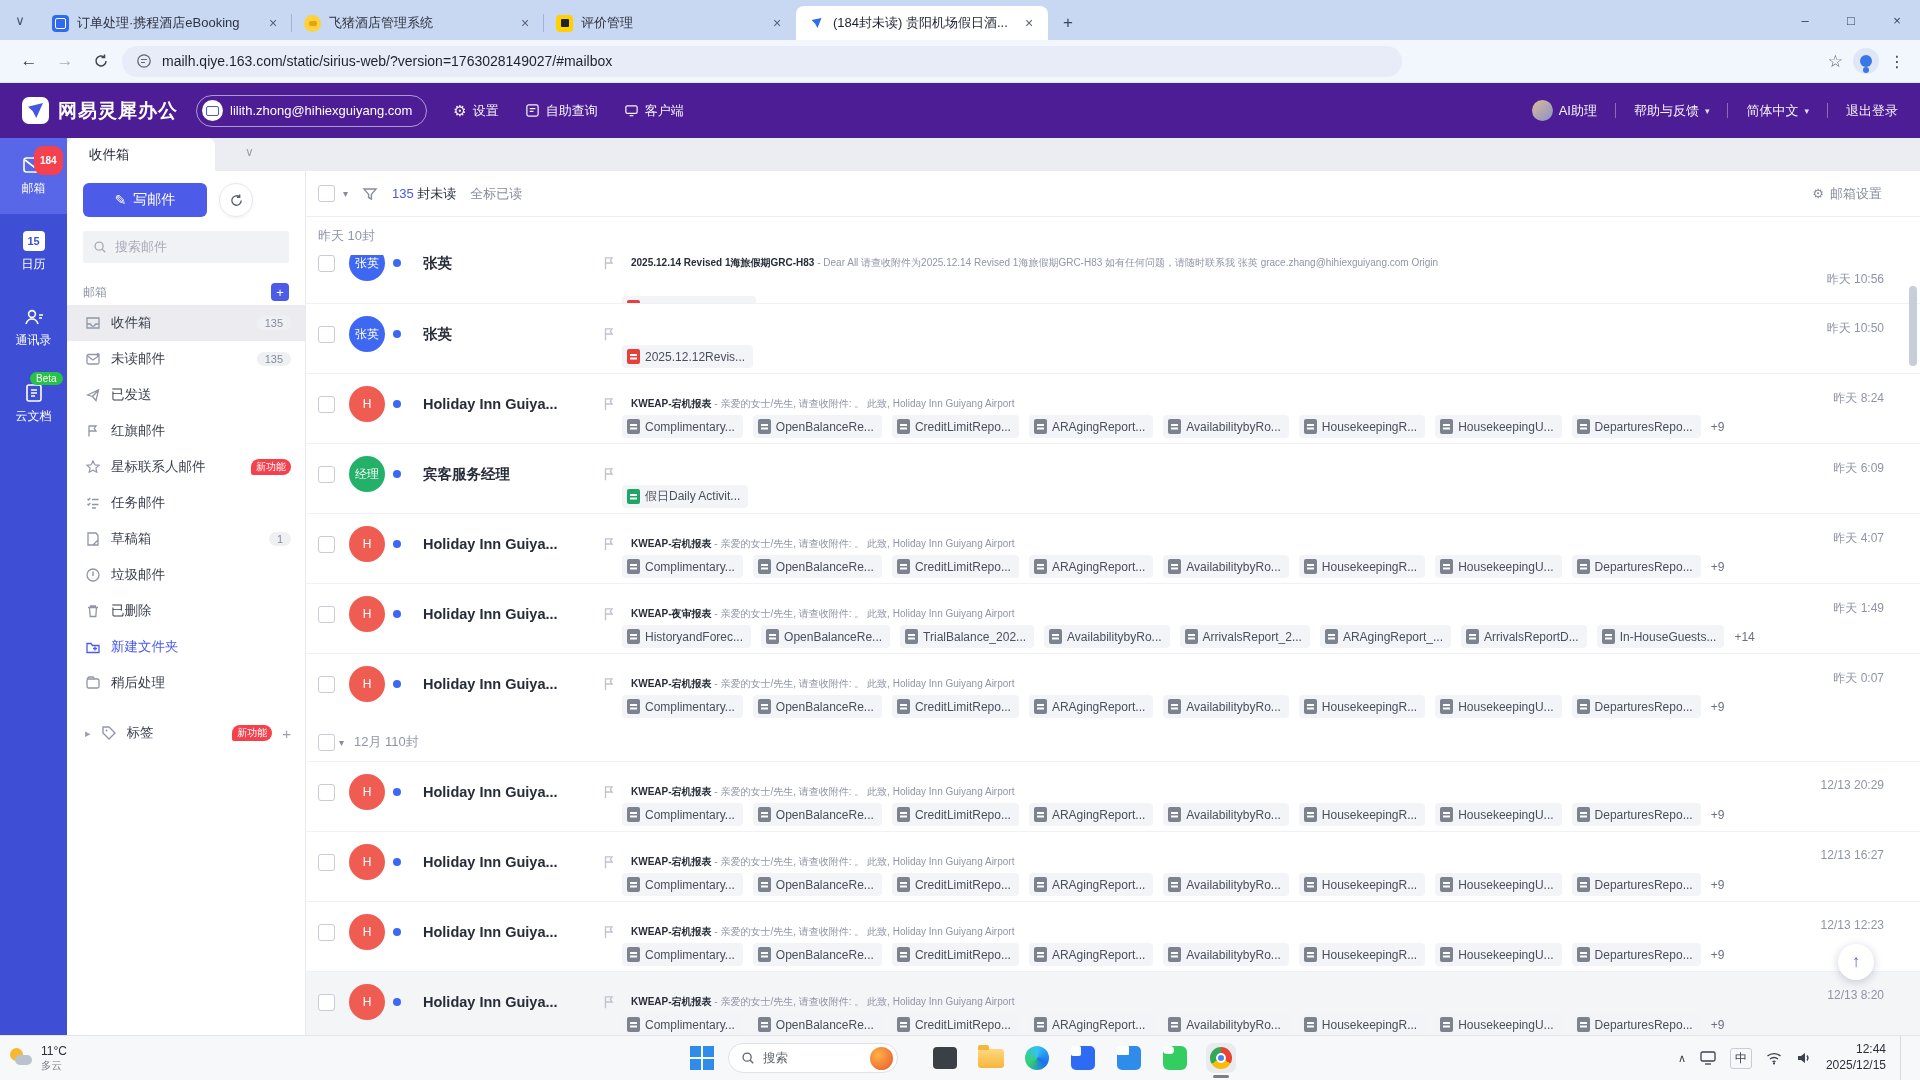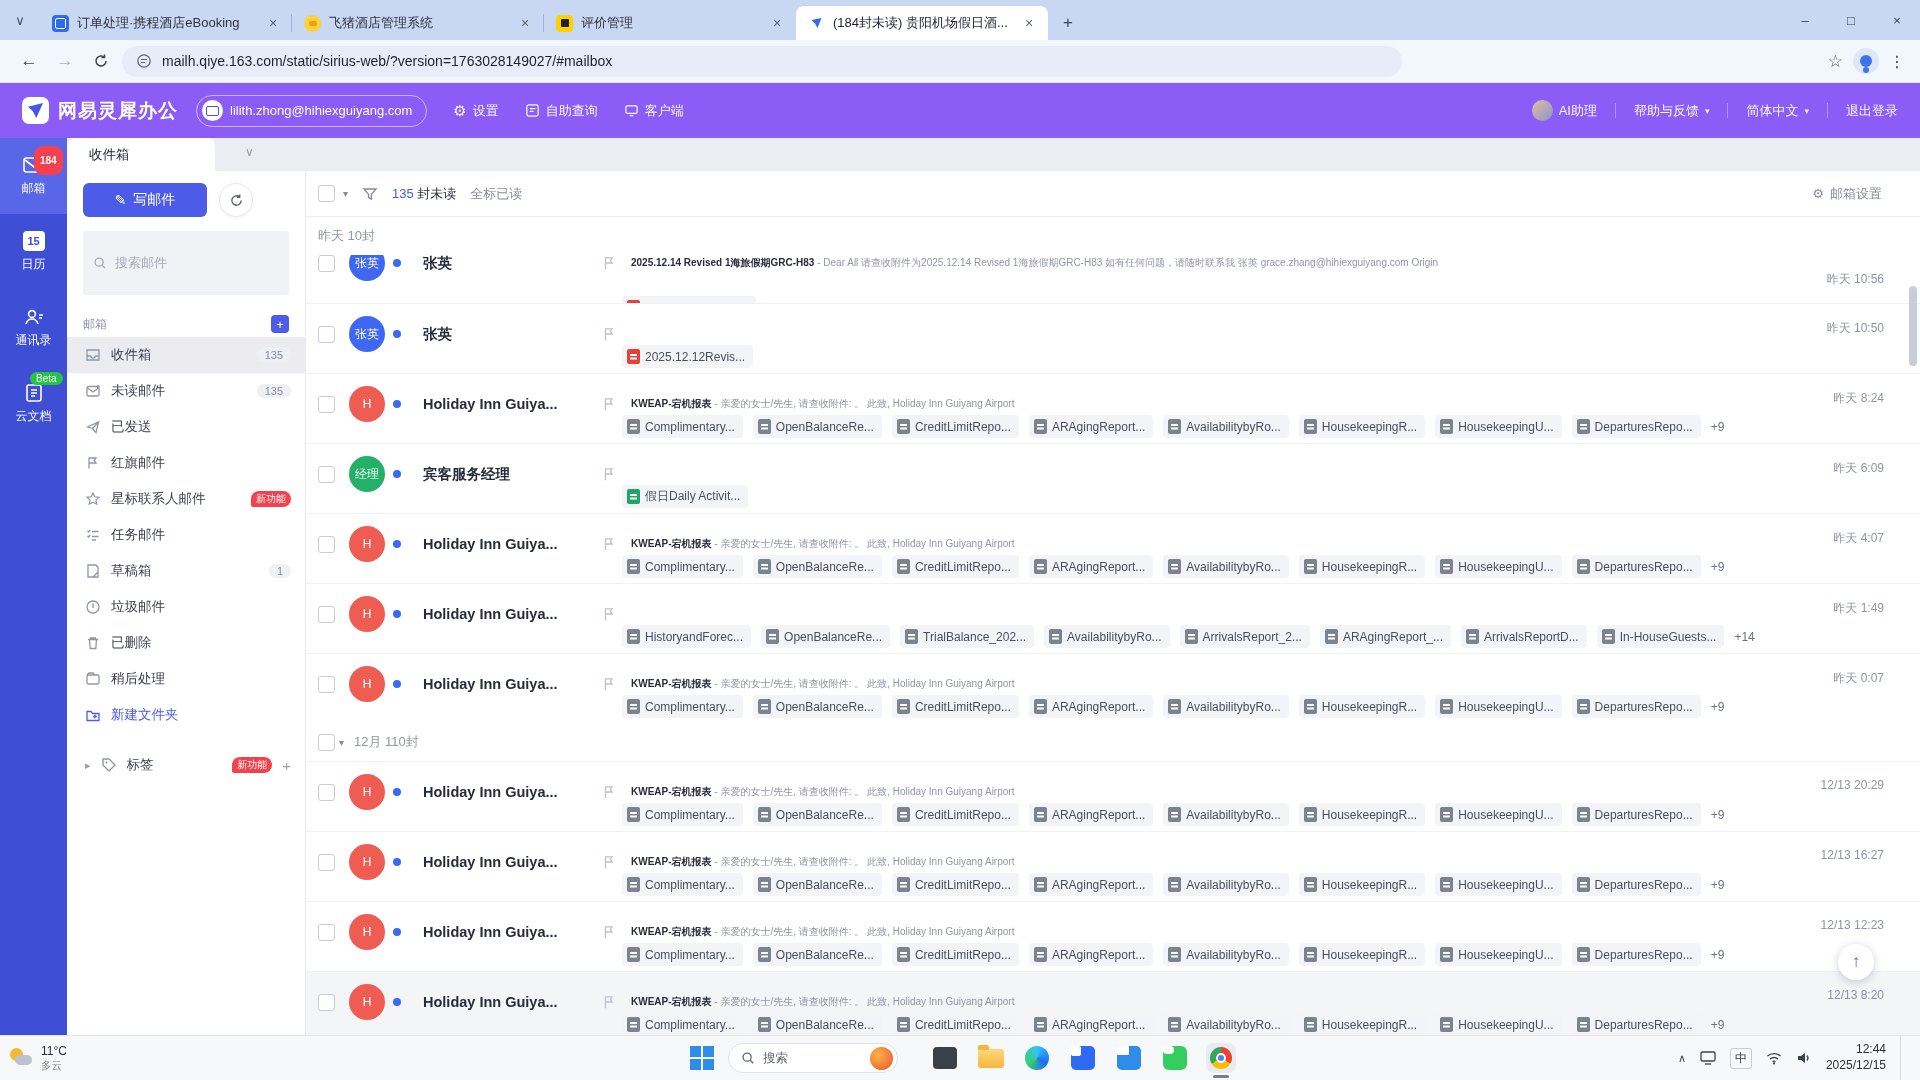--- a/index.html
+++ b/index.html
@@ -32,21 +32,21 @@
   .navbtn.disabled{color:#a9aeb8;}
   .omnibox{flex:0 0 1280px;height:31px;background:#e7ecf8;border-radius:16px;display:flex;align-items:center;gap:10px;padding:0 14px;box-sizing:border-box;}
   .omni-ico{width:16px;height:16px;color:#5f6673;}
   .url-text{font-size:14px;color:#1e222c;white-space:nowrap;}
   .urlbar-right{margin-left:auto;display:flex;align-items:center;gap:10px;}
   .bookmark-star{font-size:17px;color:#555b66;}
   .profile{width:26px;height:26px;border-radius:50%;background:#dfe7f6;display:flex;align-items:center;justify-content:center;}
   .profile i{width:12px;height:12px;border-radius:50%;background:#3b76e8;box-shadow:0 9px 0 -3px #3b76e8;}
   .kebab{color:#41454e;font-size:16px;letter-spacing:1px;}
   
-  .appbar{position:absolute;left:0;top:83px;width:1920px;height:55px;background:#8b5cf6;display:flex;align-items:center;padding:0 22px;box-sizing:border-box;color:#fff;}
+  .appbar{position:absolute;left:0;top:83px;width:1920px;height:55px;background:#4c1d95;display:flex;align-items:center;padding:0 22px;box-sizing:border-box;color:#fff;}
   .logo{display:flex;align-items:center;gap:9px;}
   .logo-mark{width:27px;height:27px;background:#fff;border-radius:7px;display:flex;align-items:center;justify-content:center;}
   .logo-mark i{width:15px;height:15px;background:#4557e2;display:block;clip-path:polygon(0 25%,100% 0,55% 100%,32% 55%);}
   .logo-text{font-size:19px;font-weight:bold;letter-spacing:1px;}
   .account-pill{margin-left:18px;display:flex;align-items:center;gap:7px;border:1px solid rgba(255,255,255,.55);border-radius:16px;height:30px;padding:0 14px 0 5px;}
   .account-ava{width:21px;height:21px;border-radius:50%;background:#fff;display:flex;align-items:center;justify-content:center;}
   .account-ava i{width:11px;height:8px;border:1.4px solid #4557e2;border-radius:2px;display:block;}
   .account-email{font-size:13px;}
   .appnav{display:flex;align-items:center;gap:26px;margin-left:26px;font-size:13px;}
   .appnav-item{display:flex;align-items:center;gap:6px;opacity:.95;}
@@ -66,21 +66,21 @@
   .rail-svg{width:22px;height:20px;}
   
   .band{position:absolute;left:67px;top:138px;right:0;height:33px;background:#ebedf2;}
   .band-tab{position:absolute;left:0;top:0;width:148px;height:33px;background:#fff;border-radius:8px 8px 0 0;display:flex;align-items:center;padding-left:22px;font-size:13.5px;color:#262b38;box-sizing:border-box;}
   .band-chev{position:absolute;left:178px;top:7px;color:#9aa0ae;font-size:12px;}
   
   .fpane{position:absolute;left:67px;top:171px;width:239px;bottom:44px;background:#fff;border-right:1px solid #e9eaef;box-sizing:border-box;padding-top:12px;}
   .compose-row{display:flex;align-items:center;gap:12px;padding:0 16px;}
   .compose-btn{width:124px;height:34px;background:#4c5ce8;color:#fff;border-radius:6px;display:flex;align-items:center;justify-content:center;gap:7px;font-size:14px;}
   .refresh-btn{width:32px;height:32px;border-radius:50%;border:1px solid #e6e8ee;display:flex;align-items:center;justify-content:center;box-shadow:0 1px 3px rgba(40,50,90,.08);}
-  .search-box{margin:14px 16px 0;height:32px;background:#f1f2f6;border-radius:2px;display:flex;align-items:center;gap:8px;padding:16px 10px;color:#a7abb8;font-size:13px;}
+  .search-box{margin:14px 16px 0;height:32px;background:#f1f2f6;border-radius:2px;display:flex;align-items:center;gap:8px;padding:0 10px;color:#a7abb8;font-size:13px;}
   .sec-row{margin:20px 16px 4px;display:flex;align-items:center;justify-content:space-between;}
   .sec-label{font-size:12px;color:#9095a6;}
   .sec-add{width:18px;height:18px;background:#4c5ce8;border-radius:4px;color:#fff;font-size:13px;display:flex;align-items:center;justify-content:center;}
   .folder{height:36px;display:flex;align-items:center;gap:10px;padding:0 14px 0 18px;font-size:13.5px;color:#3a3f4f;position:relative;}
   .folder.active{background:#ececf0;}
   .folder .flabel{flex:1;white-space:nowrap;overflow:hidden;text-overflow:ellipsis;}
   .folder.link{color:#4c5ce8;}
   .count-pill{background:#eef0f4;color:#868c9c;font-size:11px;border-radius:9px;padding:1px 8px;}
   .new-badge{background:#f5414d;color:#fff;font-size:10px;border-radius:8px 8px 8px 2px;padding:1px 5px;margin-left:2px;}
   .fico{width:16px;height:16px;flex:0 0 auto;}
@@ -392,33 +392,33 @@
           <path d="M8 4.5v4.5M8 11.2v.2" stroke="#9096a6" stroke-width="1.4"></path>
         </svg>
         <span class="flabel">垃圾邮件</span>
       </div>
       <div class="folder">
         <svg viewBox="0 0 16 16" class="fico">
           <path d="M3 4.5h10M5.5 4.5V3h5v1.5M4.5 4.5l.7 9h5.6l.7-9" fill="none" stroke="#9096a6" stroke-width="1.3"></path>
         </svg>
         <span class="flabel">已删除</span>
       </div>
+      <div class="folder link">
+        <svg viewBox="0 0 16 16" class="fico">
+          <path d="M2 4.5h4l1.5 2H14v7H2z" fill="none" stroke="#4c5ce8" stroke-width="1.3"></path>
+          <path d="M8 9.5h4M10 7.5v4" stroke="#4c5ce8" stroke-width="1.3"></path>
+        </svg>
+        <span class="flabel">新建文件夹</span>
+      </div>
       <div class="folder">
         <svg viewBox="0 0 16 16" class="fico">
           <rect x="2" y="4" width="12" height="9" rx="1.5" fill="none" stroke="#9096a6" stroke-width="1.3"></rect>
           <path d="M2 4l2-2h4l1.5 2" fill="none" stroke="#9096a6" stroke-width="1.3"></path>
         </svg>
         <span class="flabel">稍后处理</span>
-      </div>
-      <div class="folder link">
-        <svg viewBox="0 0 16 16" class="fico">
-          <path d="M2 4.5h4l1.5 2H14v7H2z" fill="none" stroke="#4c5ce8" stroke-width="1.3"></path>
-          <path d="M8 9.5h4M10 7.5v4" stroke="#4c5ce8" stroke-width="1.3"></path>
-        </svg>
-        <span class="flabel">新建文件夹</span>
       </div>
     </div>
   <div class="folder tags-row">
     <span class="tags-caret">▸</span>
     <svg class="fico" viewBox="0 0 16 16">
         <path d="M2 2h6l6 6-6 6-6-6z" fill="none" stroke="#9096a6" stroke-width="1.4"></path>
         <circle cx="5.5" cy="5.5" r="1" fill="#9096a6"></circle>
       </svg>
     <span class="flabel">标签</span>
     <span class="new-badge">新功能</span>
@@ -608,20 +608,21 @@
       <div class="mail-row">
         <div class="row-inner">
           <div class="line1">
             <span class="cb"></span>
             <span class="avatar" style="background: rgb(239, 92, 82);">H</span>
             <span class="dot"></span>
             <span class="sender">Holiday Inn Guiya...</span>
             <span class="flag"><svg viewBox="0 0 16 16">
                 <path d="M4.5 2.2v12M4.5 2.8h6.6l-1.8 2.6 1.8 2.6H4.5" fill="none" stroke="#bdc2cd" stroke-width="1.3"></path>
               </svg></span>
+            <span class="subjwrap"><span class="subj">KWEAP-夜审报表</span><span class="prev"> - </span><span class="prev">亲爱的女士/先生, 请查收附件: 。 此致, Holiday Inn Guiyang Airport</span></span>
           </div>
           <span class="mtime">昨天 1:49</span>
           <div class="chips">
             <span class="chip">
               <span class="chip-ico doc"></span>
               <span>HistoryandForec...</span>
             </span>
             <span class="chip">
               <span class="chip-ico doc"></span>
               <span>OpenBalanceRe...</span>

